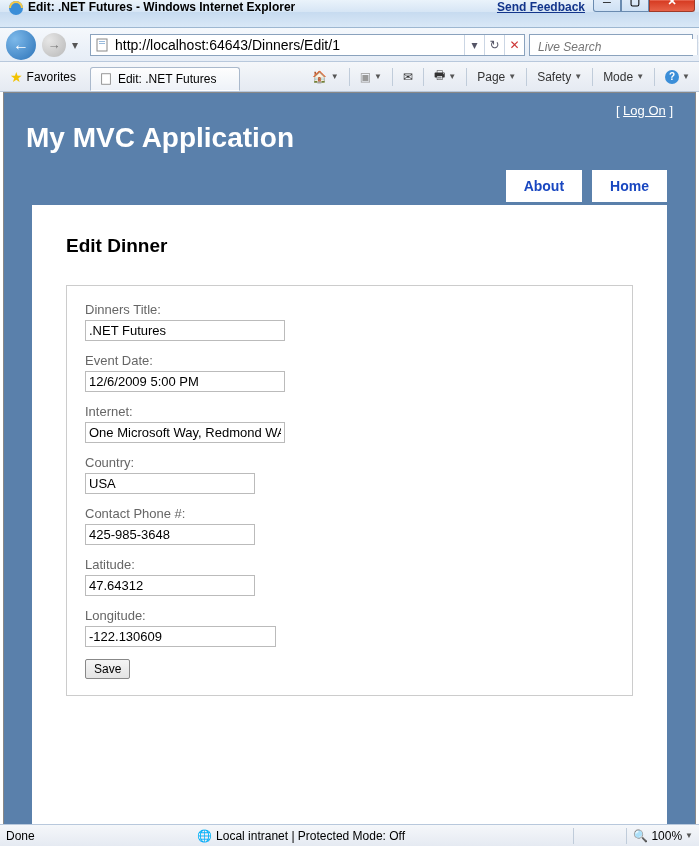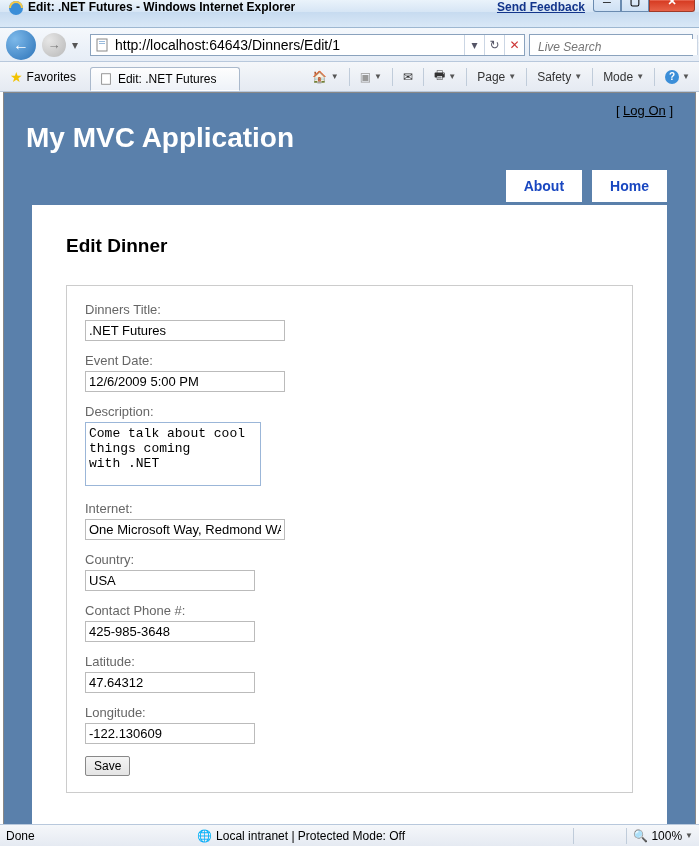--- a/index.html
+++ b/index.html
@@ -107,21 +107,21 @@
   .tsep { width:1px;height:18px;background:#c0ccda; margin:0 3px;}
   .dd { font-size:8px; color:#555;}
   
   .viewport {
     position:absolute; top:92px; left:3px; right:3px; bottom:22px;
     border:1px solid #888;
     background:#5a80ab;
     overflow:hidden;
   }
   .page-inner { padding: 10px 22px; }
-  .logon-bar { text-align:right; color:#000000; font-size:13px;}
+  .logon-bar { text-align:right; color:#ffffff; font-size:13px;}
   .logon-bar span { cursor:pointer; }
   .app-title { color:#fff; font-size:28px; font-weight:bold; font-family: Arial, sans-serif; margin:4px 0 16px 0;}
   .tabs-row { display:flex; justify-content:flex-end; gap:10px; padding-right:6px;}
   .pagetab {
     background:#fff; padding:8px 18px; color:#1947c0; font-weight:bold;
     font-size:14px; cursor:pointer;
   }
   .content-card {
     background:#fff; margin-top:0;
     padding: 30px 34px 10px 34px;
@@ -280,44 +280,38 @@
     <fieldset>
       <div class="fld">
         <label>Dinners Title:</label>
         <input type="text" value=".NET Futures" style="">
       </div>
       <div class="fld">
         <label>Event Date:</label>
         <input type="text" value="12/6/2009 5:00 PM" style="">
       </div>
       <div class="fld">
-        <label>Description:</label>
-        <textarea id="desc-ta" style="">Come talk about cool
-things coming
-with .NET</textarea>
-      </div>
-      <div class="fld">
         <label>Internet:</label>
         <input type="text" value="One Microsoft Way, Redmond WA" style="">
       </div>
       <div class="fld">
         <label>Country:</label>
         <input type="text" style="width: 170px;" value="USA">
       </div>
       <div class="fld">
         <label>Contact Phone #:</label>
         <input type="text" style="width: 170px;" value="425-985-3648">
       </div>
       <div class="fld">
         <label>Latitude:</label>
         <input type="text" style="width: 170px;" value="47.64312">
       </div>
       <div class="fld">
         <label>Longitude:</label>
-        <input type="text" style="width: 170px;" value="-122.130609">
+        <input type="text" style="width: 191px;" value="-122.130609">
       </div>
       <button class="savebtn">Save</button>
     </fieldset>
   </div>
 </div>
 
 <div class="statusbar">
   <span class="status-left">Done</span>
   <div class="status-mid">
     <span>🌐</span>

